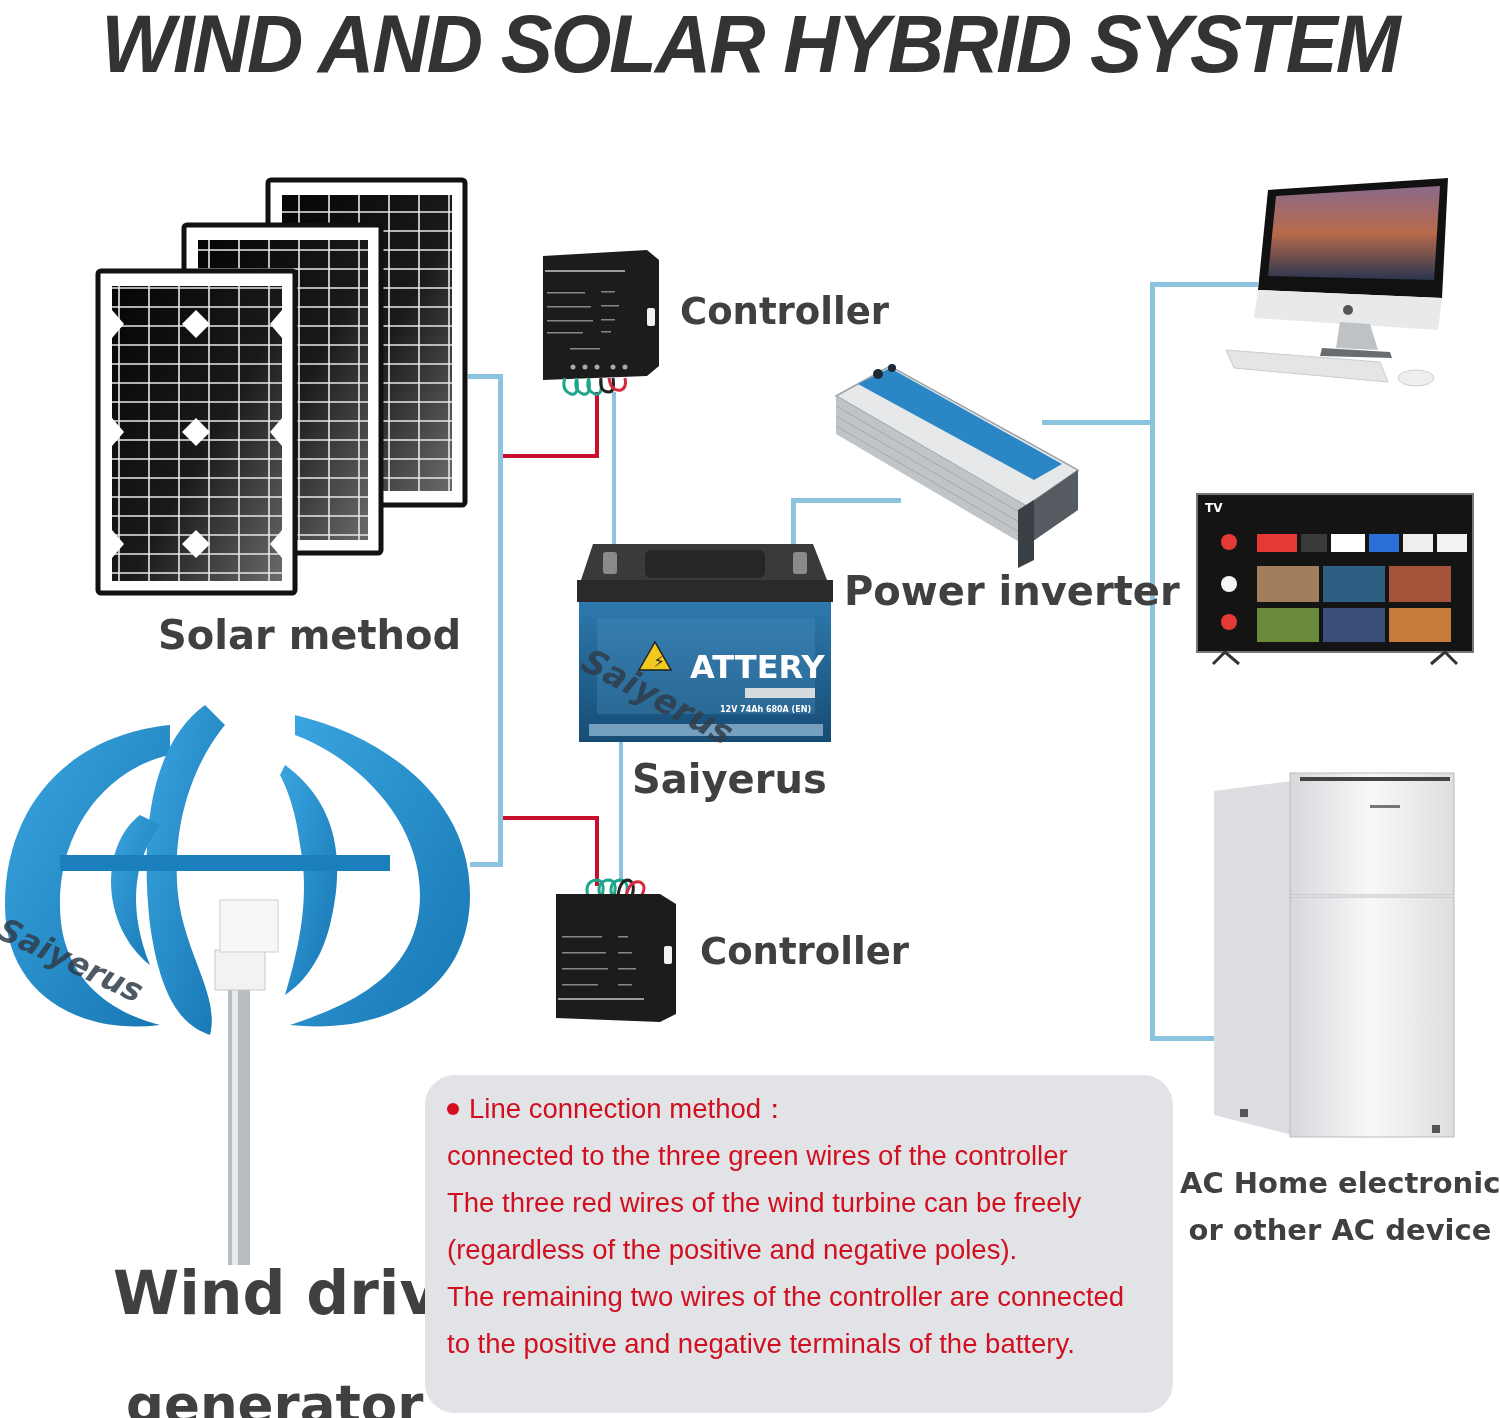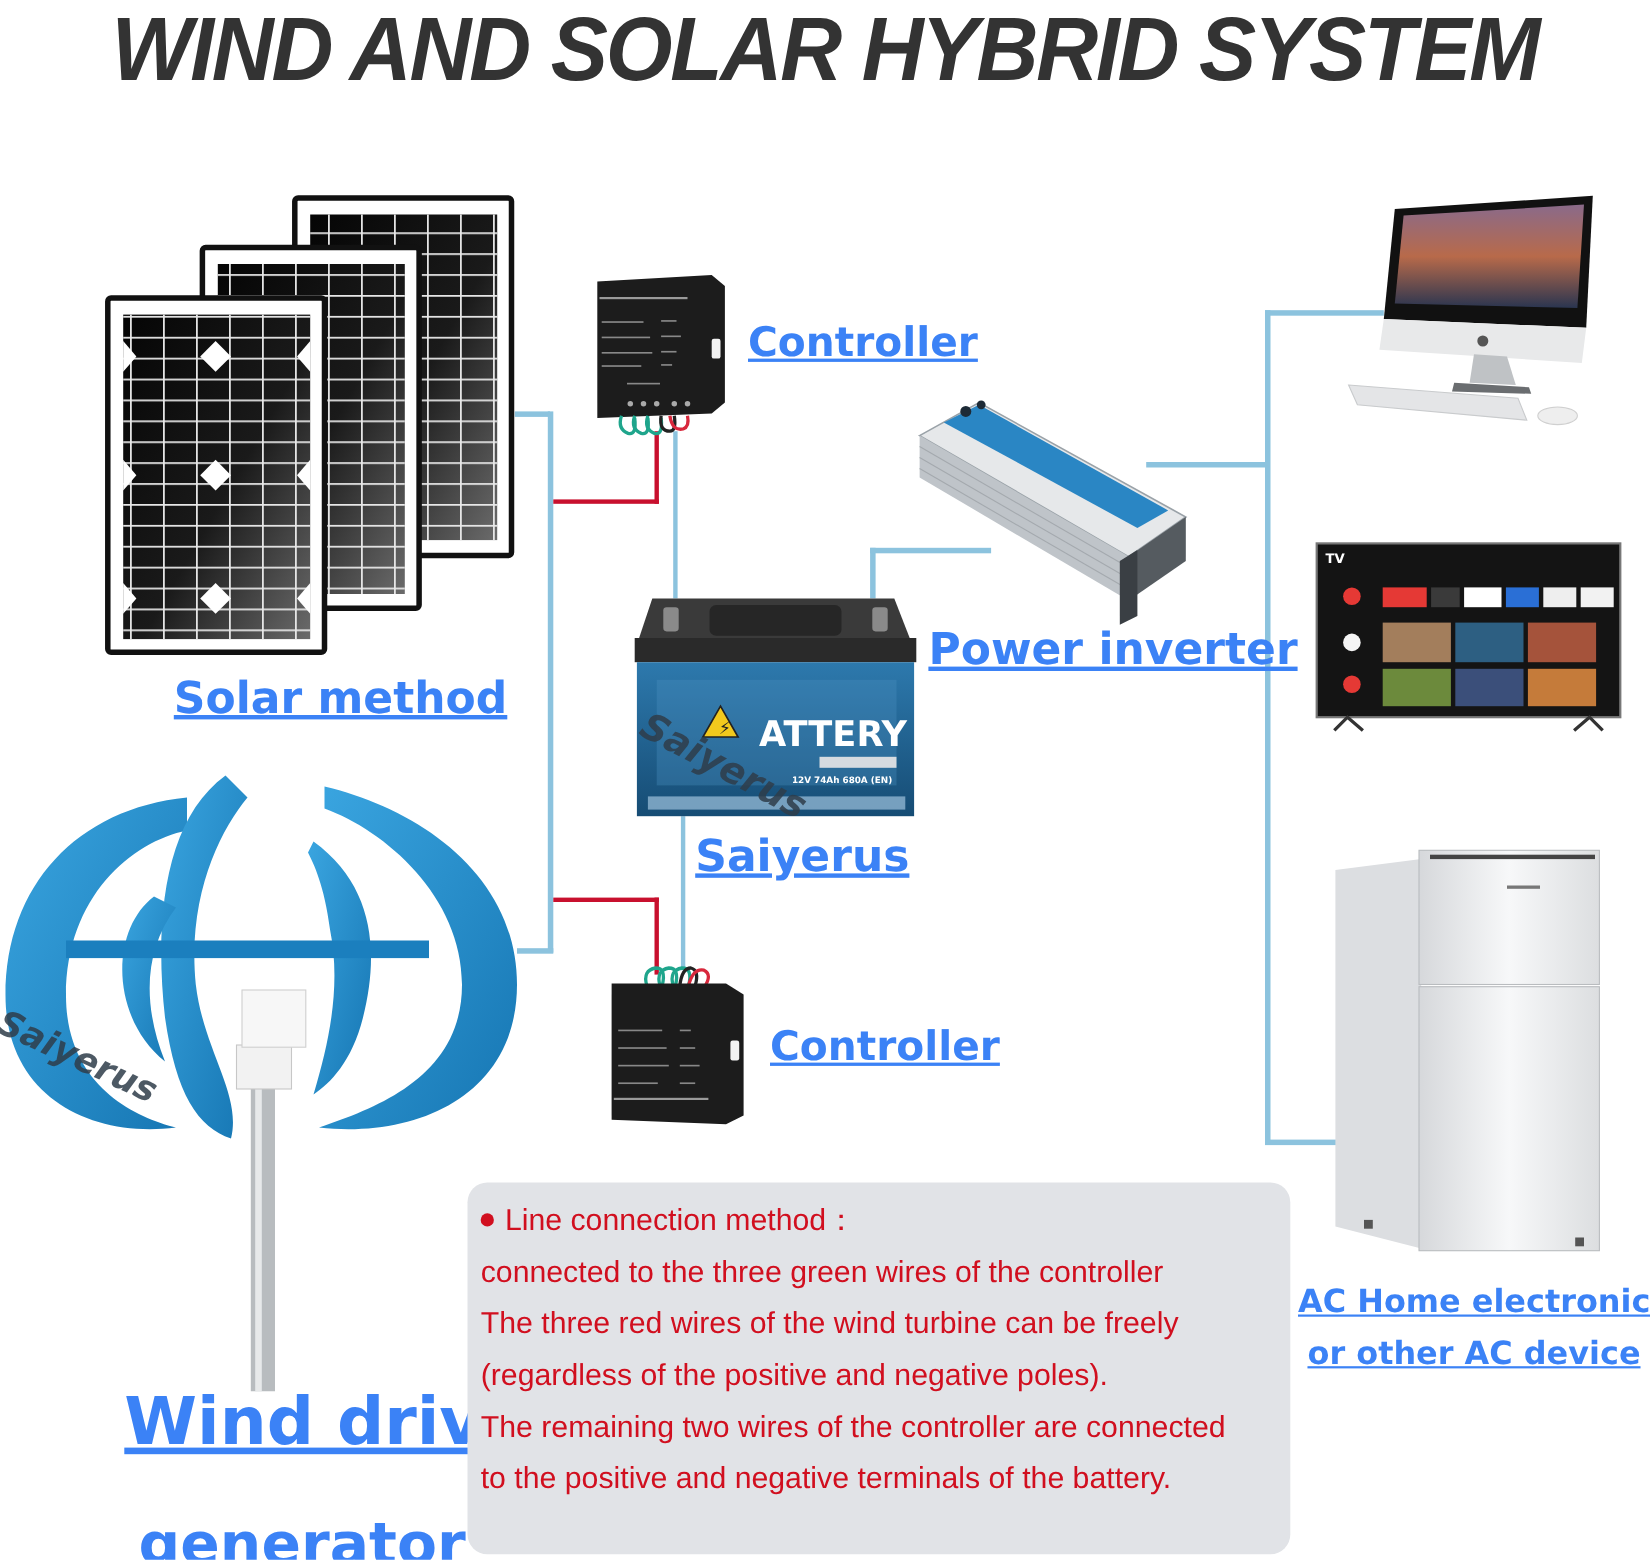--- a/index.html
+++ b/index.html
@@ -1,26 +1,26 @@
 <!DOCTYPE html>
 <html><head>
 <meta charset="utf-8">
 <style>
   html,body{margin:0;padding:0;background:#ffffff;}
   body{width:1500px;height:1418px;position:relative;overflow:hidden;font-family:"Liberation Sans",sans-serif;}
   .abs{position:absolute;}
   .title{left:0;top:0;width:1500px;height:90px;text-align:center;font-family:"Liberation Sans",sans-serif;font-weight:900;font-style:italic;font-size:78px;line-height:88px;color:#333333;letter-spacing:-2px;transform:scaleY(1.05);}
-  .label{font-family:"DejaVu Sans","Liberation Sans",sans-serif;color:#3b82f6;white-space:nowrap;text-decoration:underline;}
+  .label{font-family:"DejaVu Sans","Liberation Sans",sans-serif;color:#404040;white-space:nowrap;}
   .lbl-big{font-size:40px;font-weight:bold;}
   .lbl-med{font-size:37px;font-weight:bold;}
   .lbl-ac{font-size:29px;font-weight:bold;text-align:center;line-height:46px;}
   .wire{position:absolute;}
   .blue{background:#8cc3de;}
   .red{background:#c8102e;}
-  .note{left:425px;top:1075px;width:748px;height:338px;background:#e1e3e7;border-radius:18px;box-sizing:border-box;padding:10px 0 0 12px;color:#d10f1f;font-family:"Liberation Sans",sans-serif;font-size:27.5px;line-height:47px;}
+  .note{left:425px;top:1075px;width:748px;height:338px;background:#e1e3e7;border-radius:30px;box-sizing:border-box;padding:10px 0 0 22px;color:#d10f1f;font-family:"Liberation Sans",sans-serif;font-size:27.5px;line-height:47px;}
   .note .dot{display:inline-block;width:12px;height:12px;border-radius:50%;background:#d10f1f;margin-right:10px;vertical-align:middle;position:relative;top:-2px;}
   .watermark{font-family:"DejaVu Sans",sans-serif;font-weight:bold;font-style:italic;color:#2f3d4a;opacity:0.85;white-space:nowrap;}
 </style>
 </head>
 <body>
 
 <div class="abs title">WIND AND SOLAR HYBRID SYSTEM</div>
 
 <div class="wire blue" style="left:468px;top:374px;width:32px;height:5px;"></div>
 <div class="wire blue" style="left:498px;top:374px;width:5px;height:492px;"></div>

